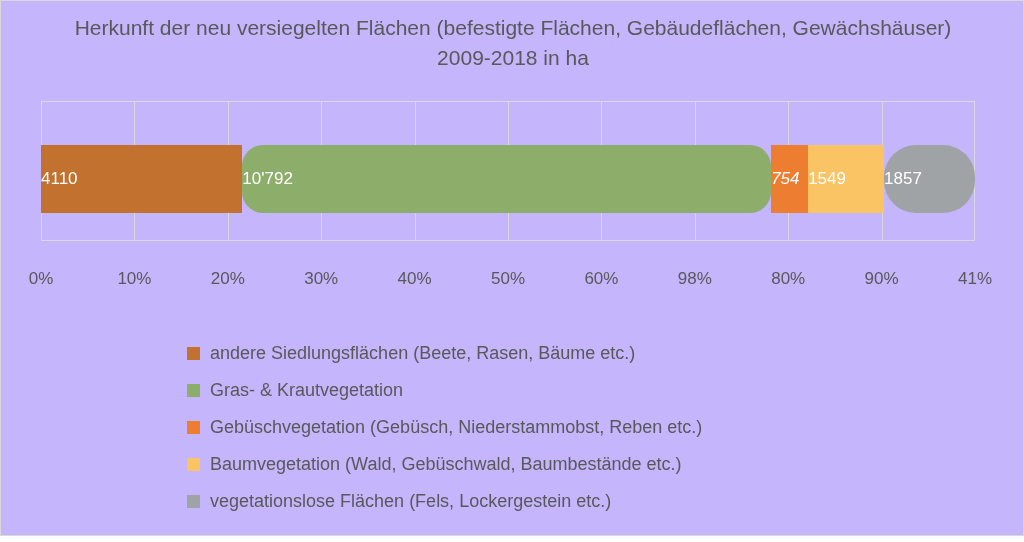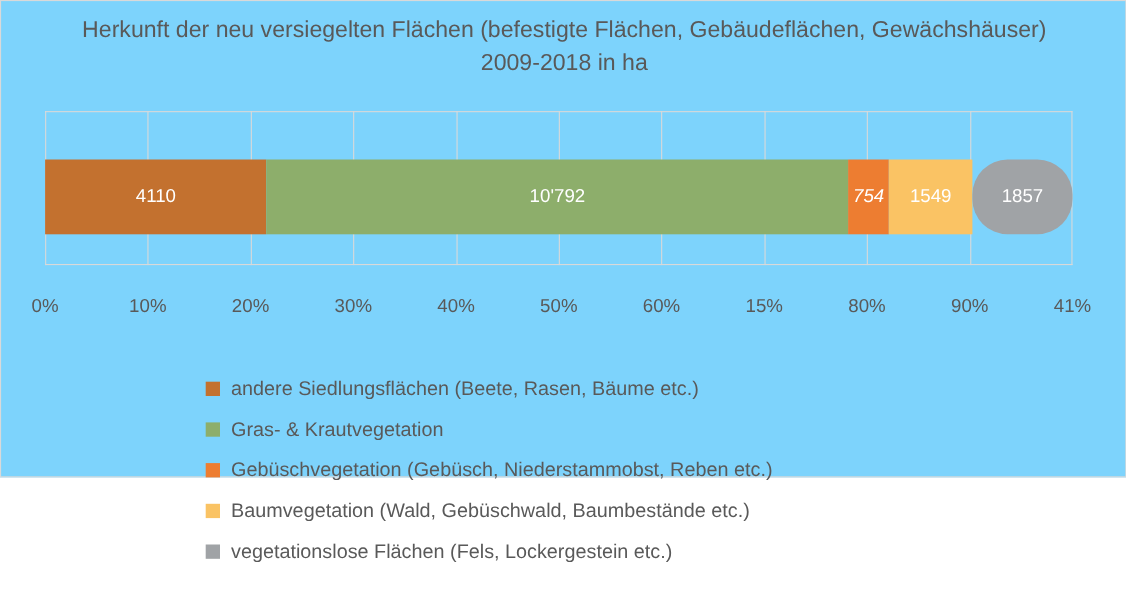--- a/index.html
+++ b/index.html
@@ -10,23 +10,23 @@
     width: 1024px;
     height: 542px;
     background: #ffffff;
     font-family: "Liberation Sans", sans-serif;
     overflow: hidden;
   }
   .chart-frame {
     position: relative;
     box-sizing: border-box;
     width: 1024px;
-    height: 434px;
+    height: 536px;
     border: 1px solid #d9d9d9;
-    background: #7dd3fc;
+    background: #c4b5fd;
     padding-left: 38px;
   }
   .chart-title {
     position: absolute;
     left: 60px;
     top: 12px;
     width: 904px;
     text-align: center;
     font-size: 21px;
     color: #595959;
@@ -69,21 +69,21 @@
     top: 44px;
     width: 100%;
     height: 68px;
     display: flex;
   }
   .seg {
     position: relative;
     height: 100%;
     display: flex;
     align-items: center;
-    justify-content: center;
+    justify-content: flex-start;
     overflow: visible;
   }
   .seg span {
     font-size: 17px;
     color: #ffffff;
     white-space: nowrap;
   }
   .axis-labels {
     position: absolute;
     left: 40px;
@@ -143,21 +143,21 @@
         <div class="gridline" style="left: calc(60% + 0px);"></div>
         <div class="gridline" style="left: calc(70% + 0px);"></div>
         <div class="gridline" style="left: calc(80% + 0px);"></div>
         <div class="gridline" style="left: calc(90% + 0px);"></div>
         <div class="gridline" style="left: calc(100% - 1px);"></div>
       </div>
     <div class="bar-row" id="bar-row">
         <div class="seg" style="width: 21.56%; background: rgb(195, 113, 47);">
           <span>4110</span>
         </div>
-        <div class="seg" style="width: 56.62%; background: rgb(141, 174, 107);">
+        <div class="seg" style="width: 56.62%; background: rgb(141, 174, 107); border-radius: 21px;">
           <span>10'792</span>
         </div>
         <div class="seg" style="width: 3.96%; background: rgb(237, 125, 49); font-style: italic;">
           <span>754</span>
         </div>
         <div class="seg" style="width: 8.13%; background: rgb(250, 195, 100);">
           <span>1549</span>
         </div>
         <div class="seg" style="width: 9.74%; background: rgb(160, 163, 166); border-radius: 32px;">
           <span>1857</span>
@@ -166,21 +166,21 @@
   </div>
 
   <div class="axis-labels" id="axis-labels">
       <div class="axis-label" style="left: 0%;">0%</div>
       <div class="axis-label" style="left: 10%;">10%</div>
       <div class="axis-label" style="left: 20%;">20%</div>
       <div class="axis-label" style="left: 30%;">30%</div>
       <div class="axis-label" style="left: 40%;">40%</div>
       <div class="axis-label" style="left: 50%;">50%</div>
       <div class="axis-label" style="left: 60%;">60%</div>
-      <div class="axis-label" style="left: 70%;">15%</div>
+      <div class="axis-label" style="left: 70%;">98%</div>
       <div class="axis-label" style="left: 80%;">80%</div>
       <div class="axis-label" style="left: 90%;">90%</div>
       <div class="axis-label" style="left: 100%;">41%</div>
     </div>
 
   <div class="legend" id="legend">
       <div class="legend-item">
         <div class="legend-swatch" style="background: rgb(195, 113, 47);"></div>
         <div class="legend-text">andere Siedlungsflächen (Beete, Rasen, Bäume etc.)</div>
       </div>

